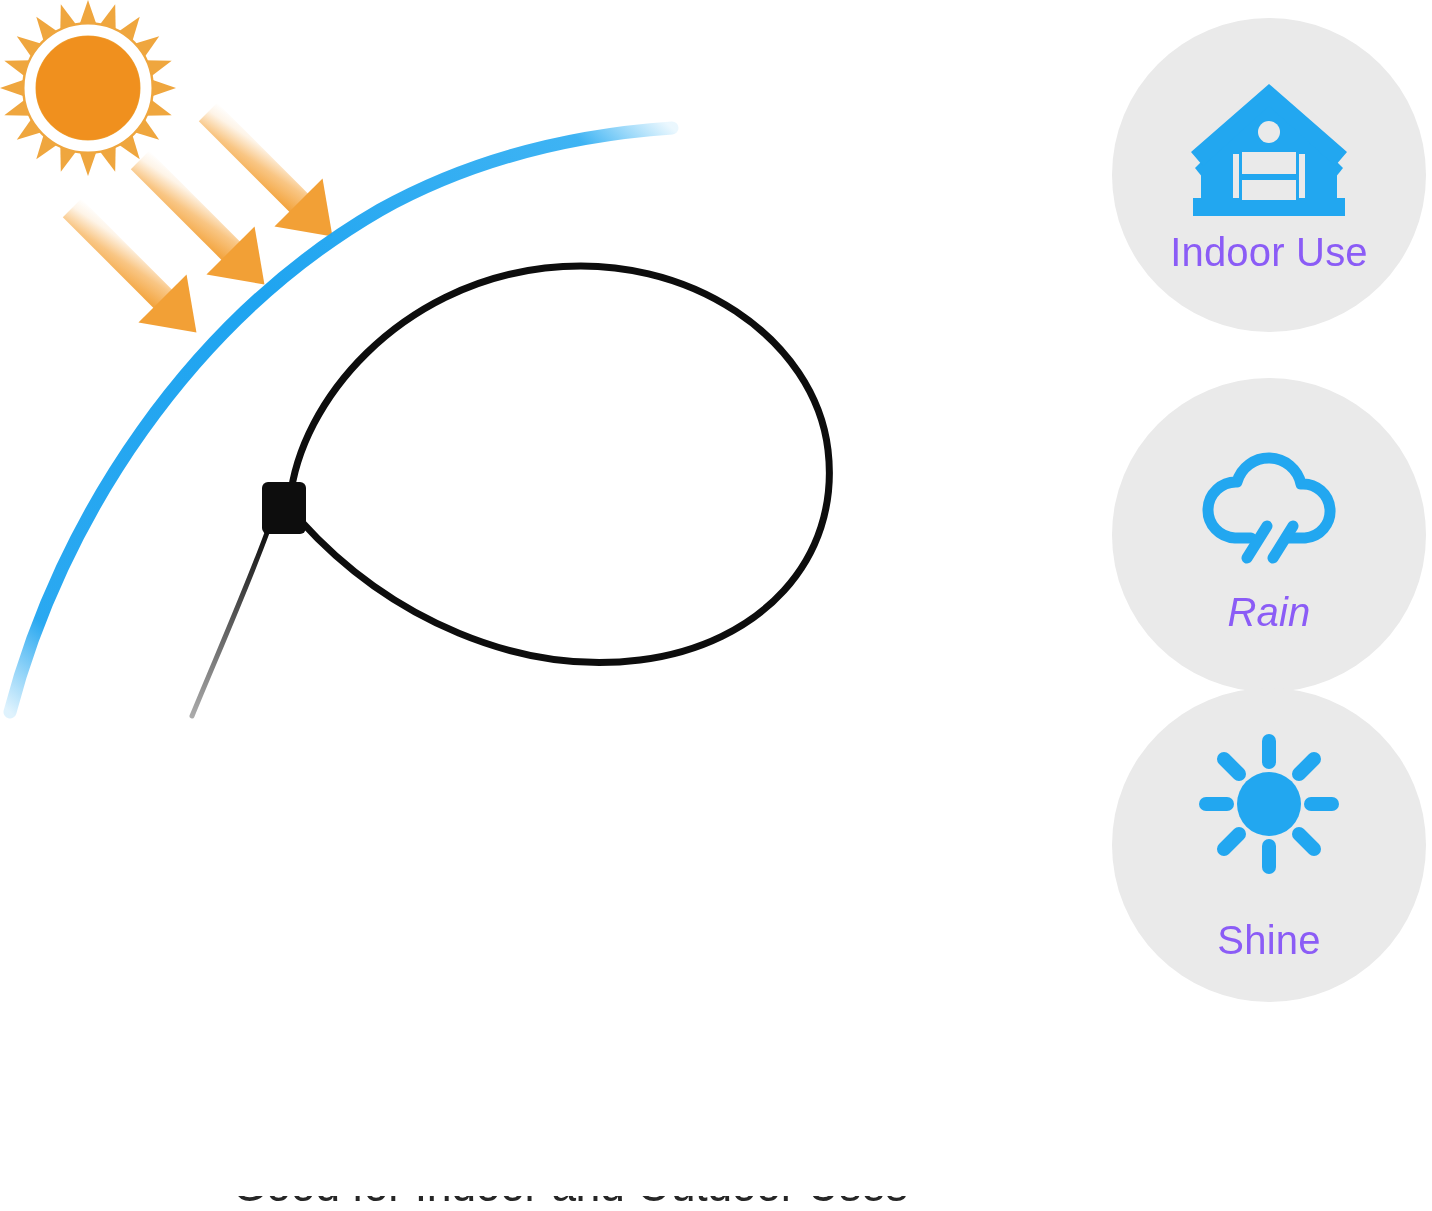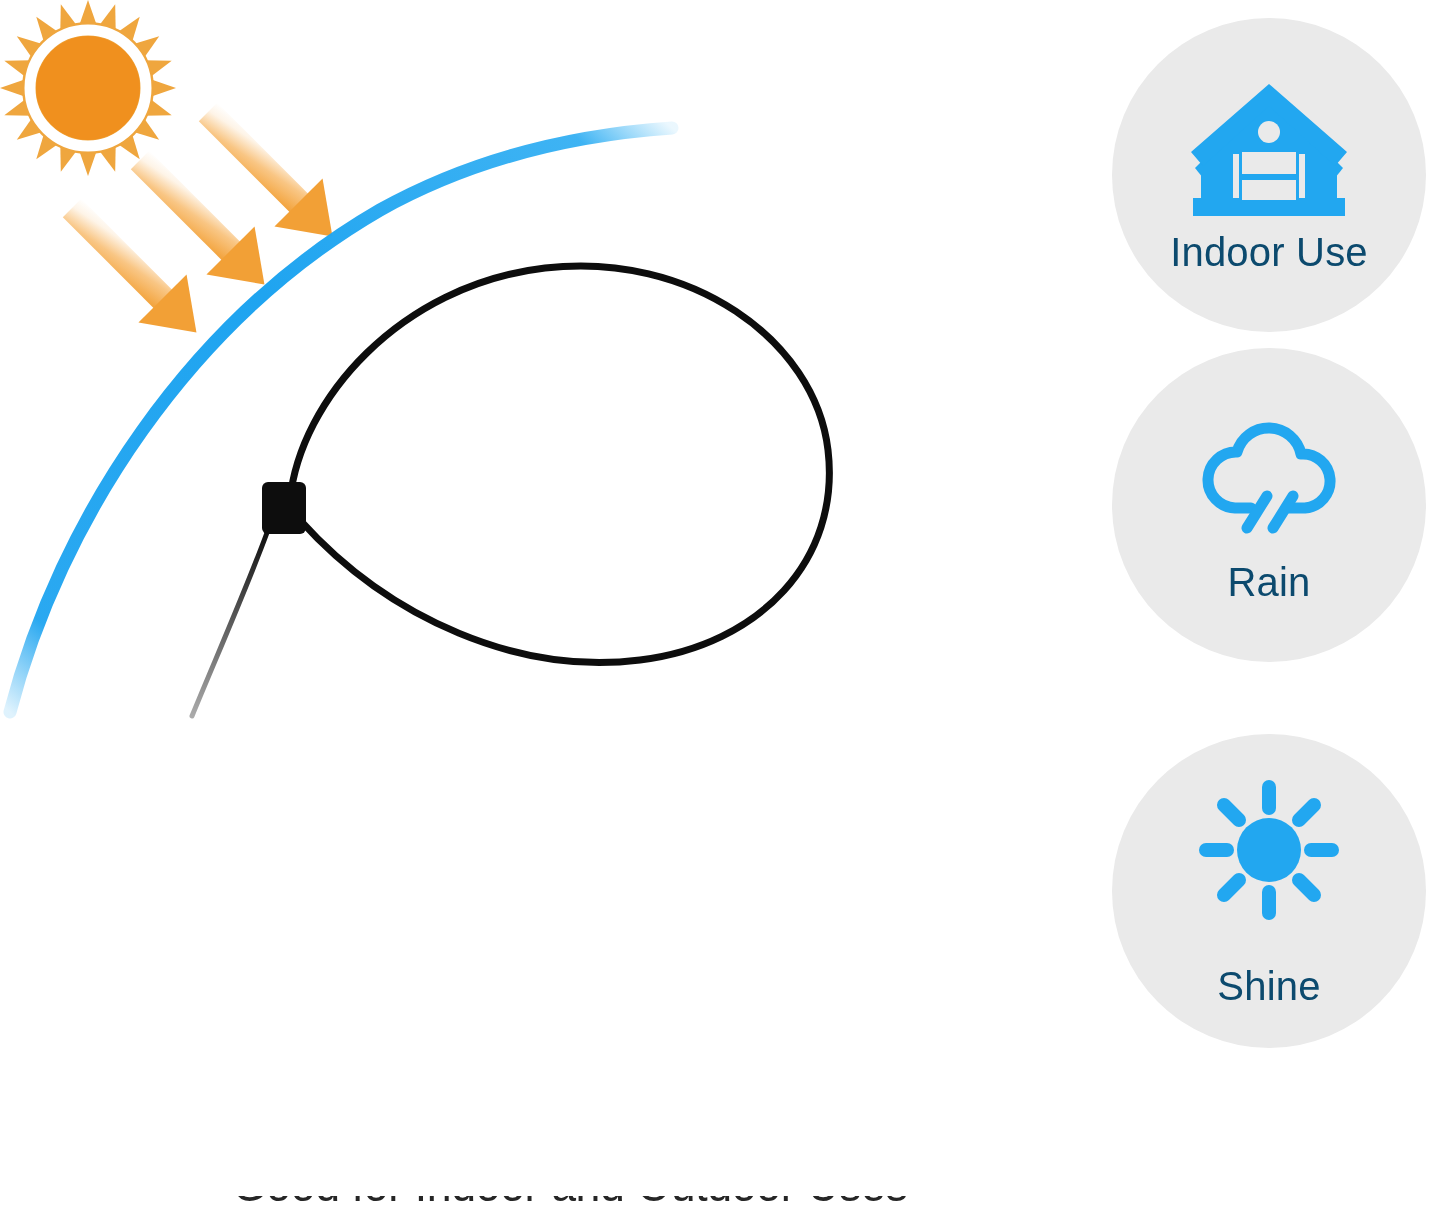--- a/index.html
+++ b/index.html
@@ -51,38 +51,38 @@
     height: 314px;
     border-radius: 50%;
     background: #eaeaea;
     box-sizing: border-box;
     display: flex;
     flex-direction: column;
     align-items: center;
     justify-content: center;
   }
   .feature-0 { top: 18px; }
-  .feature-1 { top: 348px; }
-  .feature-2 { top: 734px; gap: 36px; }
+  .feature-1 { top: 378px; font-style: italic; }
+  .feature-2 { top: 688px; gap: 36px; }
 
   .feature-icon {
     width: 160px;
     height: 150px;
     display: flex;
     align-items: center;
     justify-content: center;
     margin-bottom: 4px;
   }
   .feature-icon svg { display: block; overflow: visible; }
 
   .feature-label {
     font-family: "Liberation Sans", "DejaVu Sans", sans-serif;
     font-size: 40px;
     font-weight: 400;
-    color: #0c4a6e;
+    color: #8b5cf6;
     letter-spacing: 0.2px;
     line-height: 1.05;
     text-align: center;
     white-space: nowrap;
   }
 
   
   #headline {
     position: absolute;
     left: 80px;

